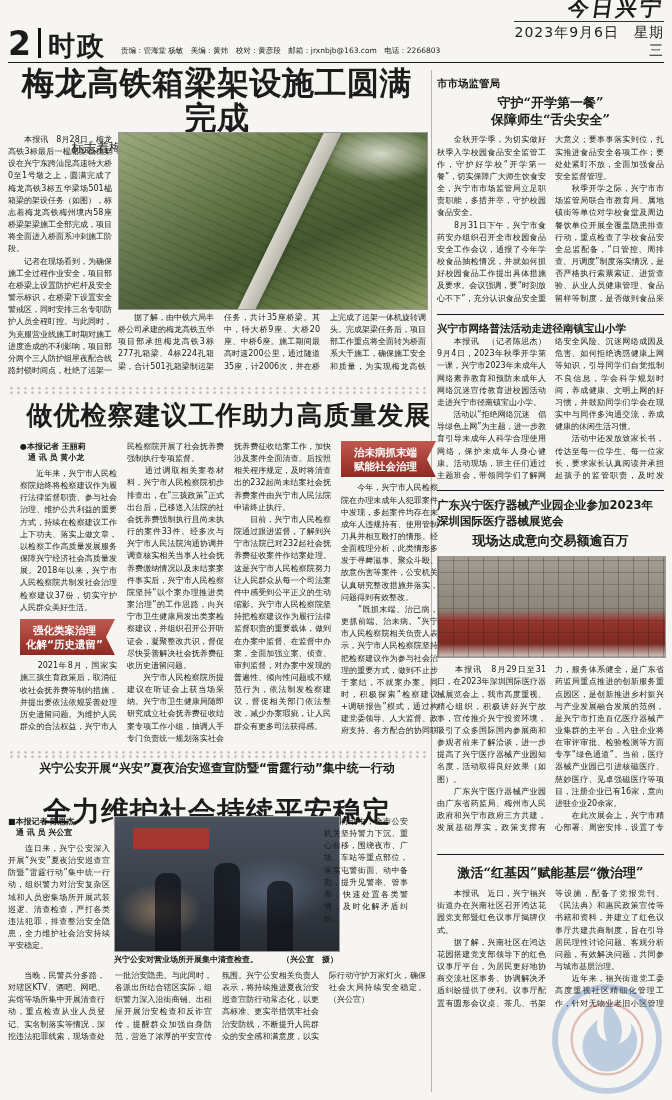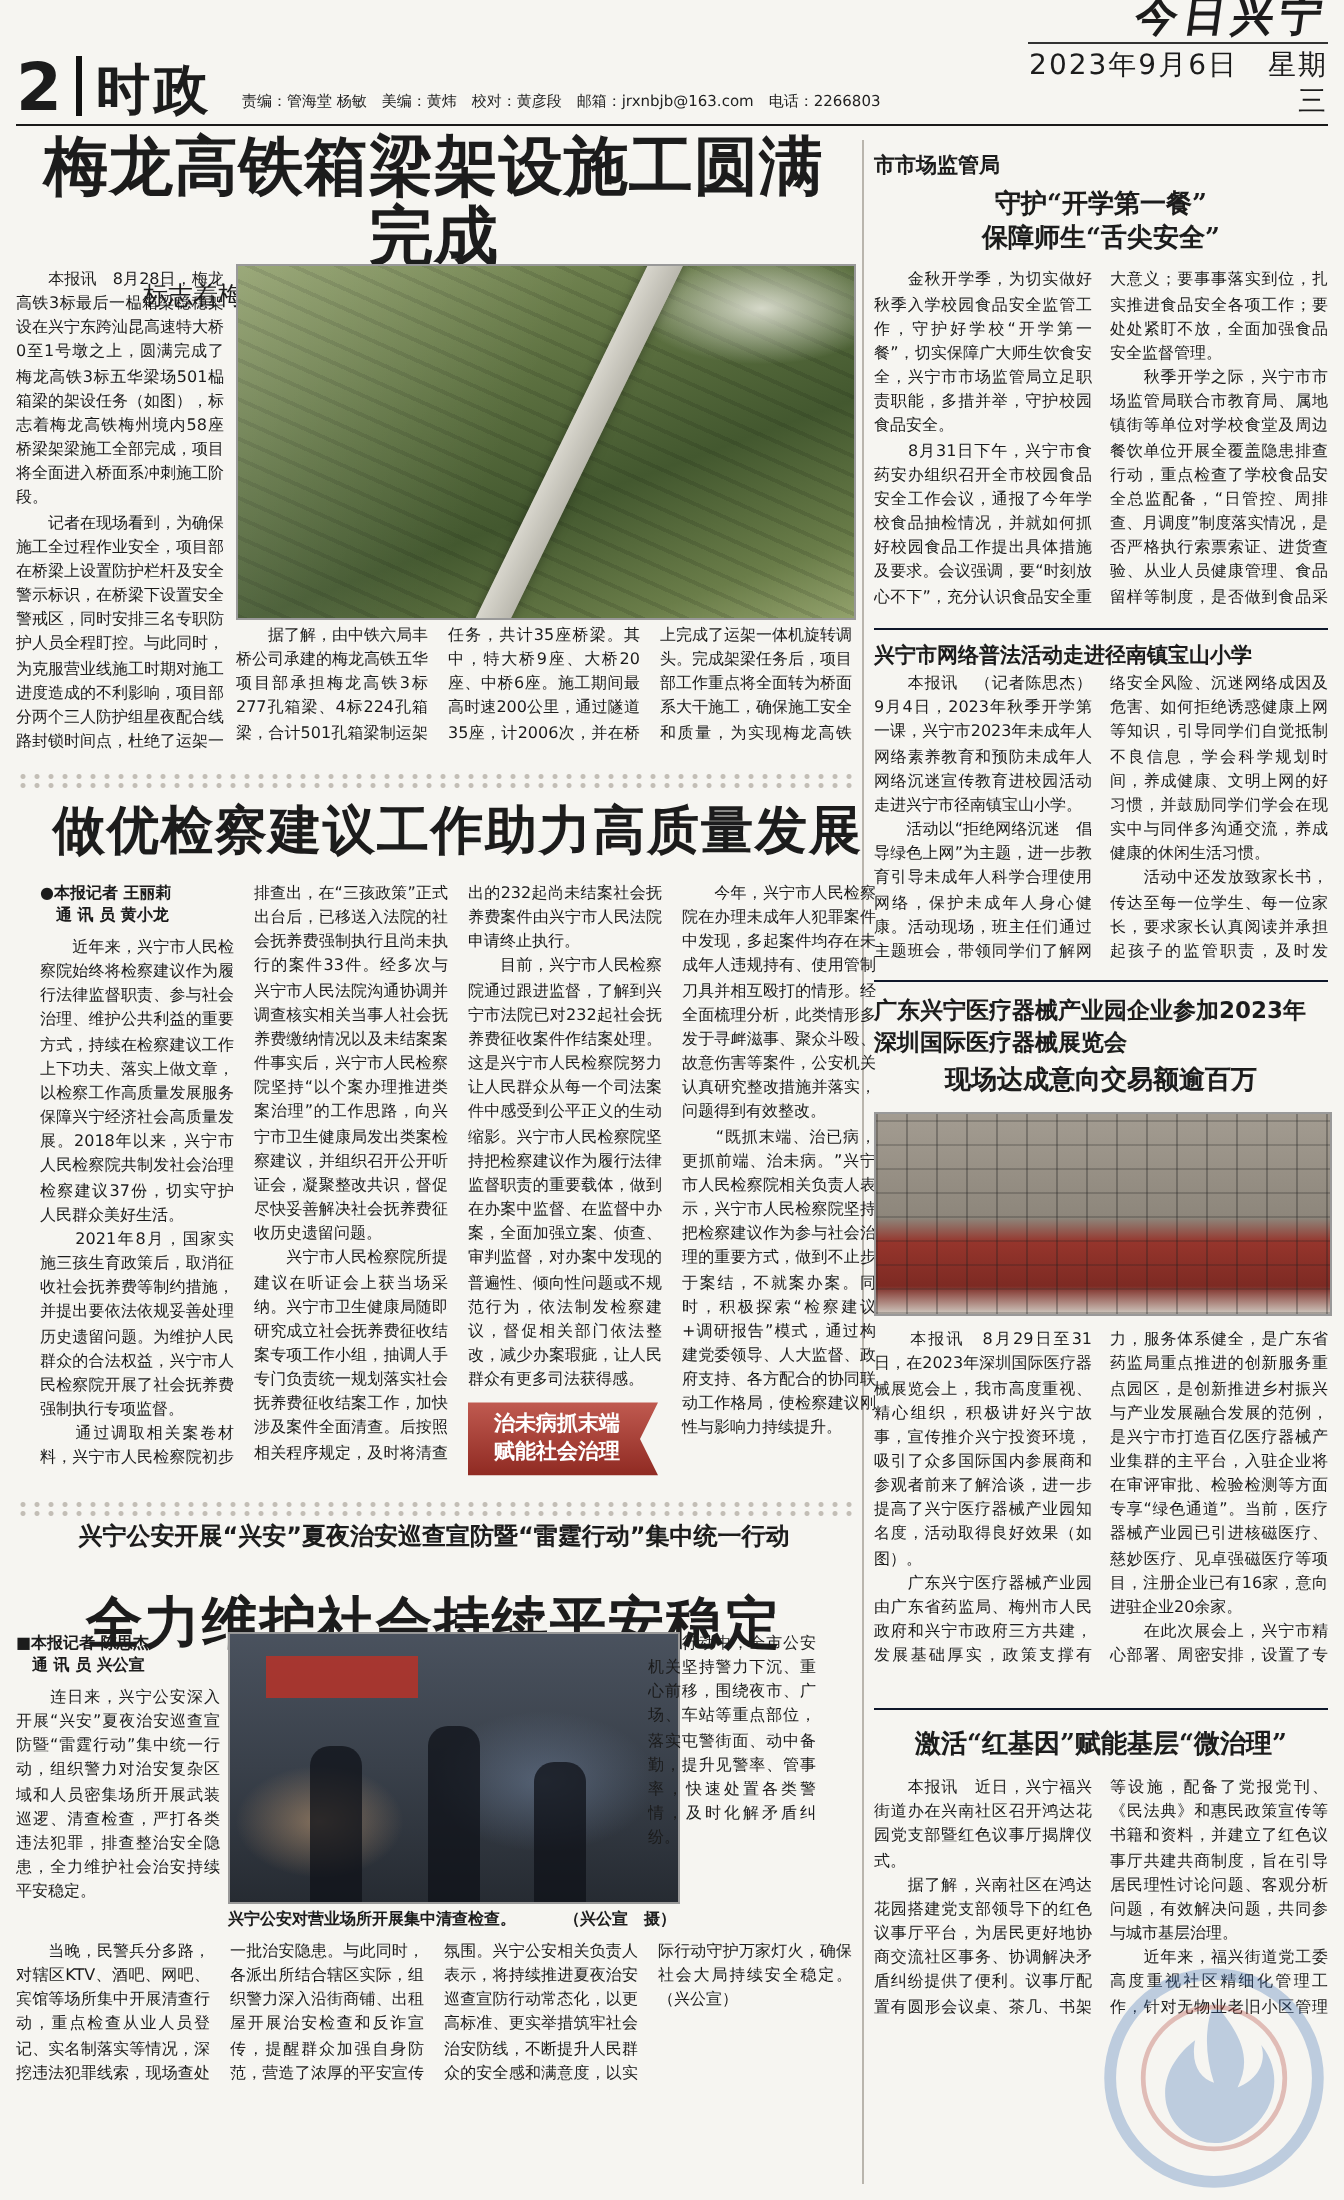--- a/index.html
+++ b/index.html
@@ -115,20 +115,22 @@
   </section>
 
   <div class="orn" style="top:386px;"></div>
 
   <section class="mid-article">
     <div class="mid-h2">做优检察建议工作助力高质量发展</div>
     <div class="mid-cols cols4">
       <div class="byline">●本报记者 王丽莉
 　通 讯 员 黄小龙</div>
       <div class="bodytext">　　近年来，兴宁市人民检察院始终将检察建议作为履行法律监督职责、参与社会治理、维护公共利益的重要方式，持续在检察建议工作上下功夫、落实上做文章，以检察工作高质量发展服务保障兴宁经济社会高质量发展。2018年以来，兴宁市人民检察院共制发社会治理检察建议37份，切实守护人民群众美好生活。</div>
+      <div class="redbox">强化类案治理
+化解“历史遗留”</div>
       <div class="bodytext">　　2021年8月，国家实施三孩生育政策后，取消征收社会抚养费等制约措施，并提出要依法依规妥善处理历史遗留问题。为维护人民群众的合法权益，兴宁市人民检察院开展了社会抚养费强制执行专项监督。
 　　通过调取相关案卷材料，兴宁市人民检察院初步排查出，在“三孩政策”正式出台后，已移送入法院的社会抚养费强制执行且尚未执行的案件33件。经多次与兴宁市人民法院沟通协调并调查核实相关当事人社会抚养费缴纳情况以及未结案案件事实后，兴宁市人民检察院坚持“以个案办理推进类案治理”的工作思路，向兴宁市卫生健康局发出类案检察建议，并组织召开公开听证会，凝聚整改共识，督促尽快妥善解决社会抚养费征收历史遗留问题。
 　　兴宁市人民检察院所提建议在听证会上获当场采纳。兴宁市卫生健康局随即研究成立社会抚养费征收结案专项工作小组，抽调人手专门负责统一规划落实社会抚养费征收结案工作，加快涉及案件全面清查。后按照相关程序规定，及时将清查出的232起尚未结案社会抚养费案件由兴宁市人民法院申请终止执行。
 　　目前，兴宁市人民检察院通过跟进监督，了解到兴宁市法院已对232起社会抚养费征收案件作结案处理。这是兴宁市人民检察院努力让人民群众从每一个司法案件中感受到公平正义的生动缩影。兴宁市人民检察院坚持把检察建议作为履行法律监督职责的重要载体，做到在办案中监督、在监督中办案，全面加强立案、侦查、审判监督，对办案中发现的普遍性、倾向性问题或不规范行为，依法制发检察建议，督促相关部门依法整改，减少办案瑕疵，让人民群众有更多司法获得感。</div>
       <div class="redbox">治未病抓末端
 赋能社会治理</div>
       <div class="bodytext">　　今年，兴宁市人民检察院在办理未成年人犯罪案件中发现，多起案件均存在未成年人违规持有、使用管制刀具并相互殴打的情形。经全面梳理分析，此类情形多发于寻衅滋事、聚众斗殴、故意伤害等案件，公安机关认真研究整改措施并落实，问题得到有效整改。
 　　“既抓末端、治已病，更抓前端、治未病。”兴宁市人民检察院相关负责人表示，兴宁市人民检察院坚持把检察建议作为参与社会治理的重要方式，做到不止步于案结，不就案办案。同时，积极探索“检察建议+调研报告”模式，通过构建党委领导、人大监督、政府支持、各方配合的协同联动工作格局，使检察建议刚性与影响力持续提升。</div>
 
     </div>

